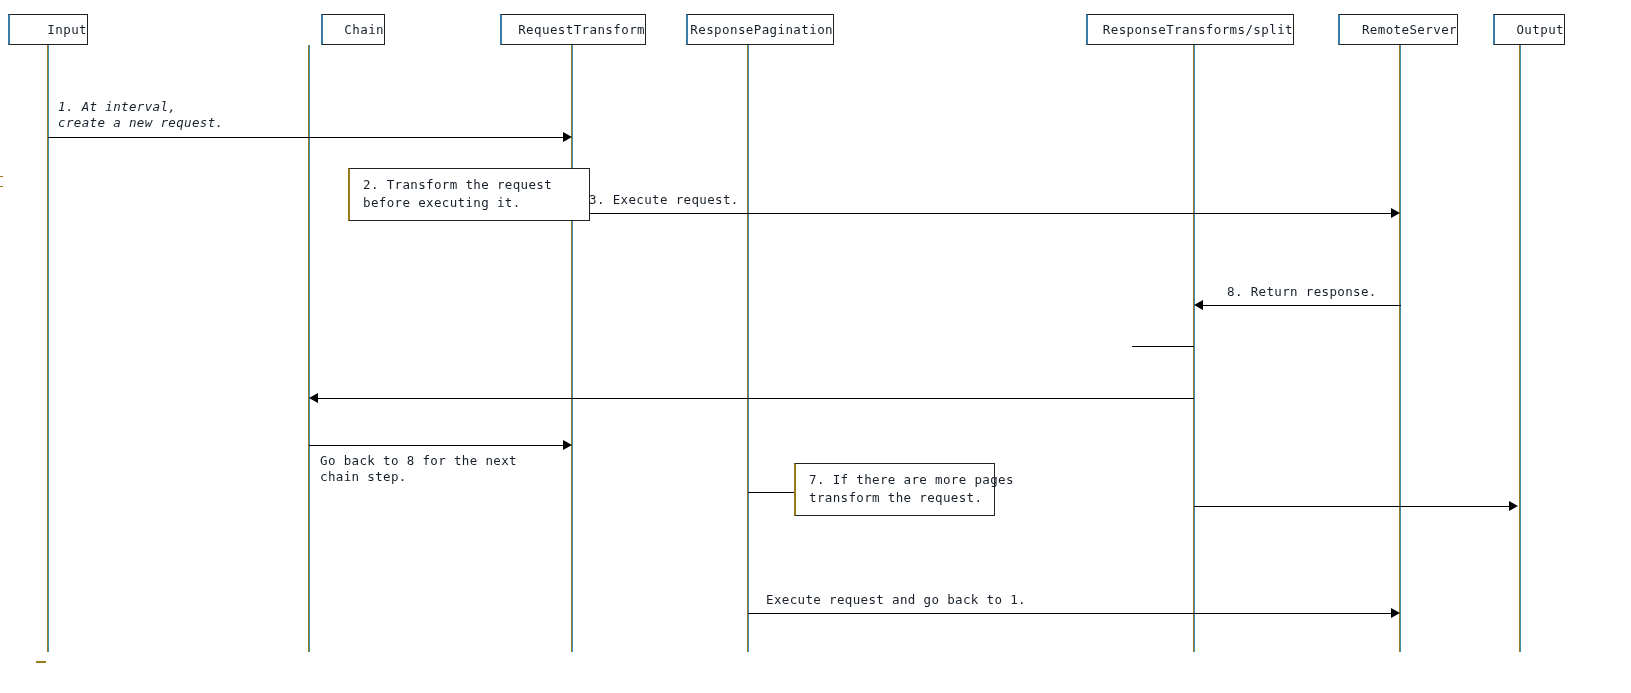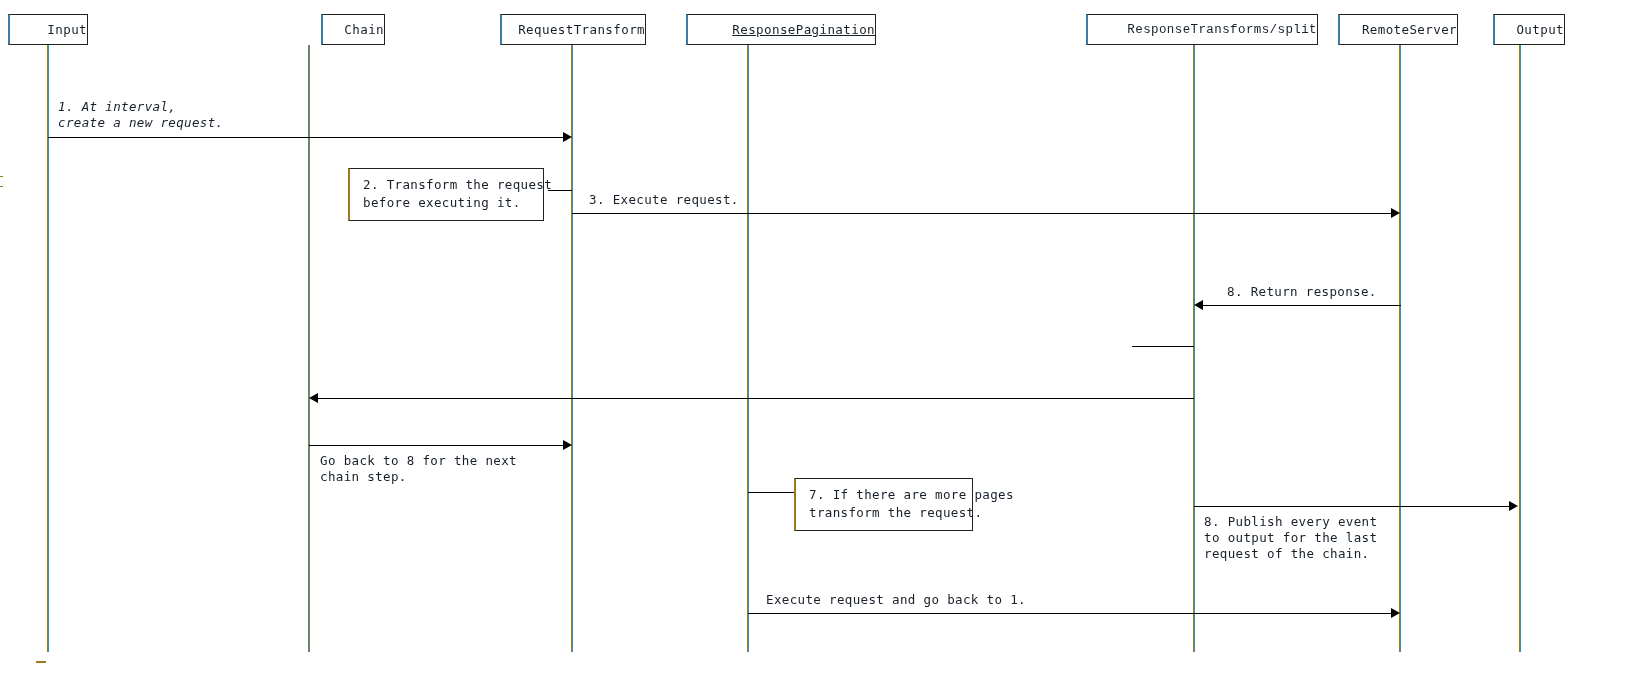--- a/index.html
+++ b/index.html
@@ -113,40 +113,40 @@
 
   <div class="participant" style="left:8px;top:14px;width:80px;">
     <span>Input</span>
   </div>
   <div class="participant" style="left:277px;top:14px;width:64px;margin-left:44px;">
     <span>Chain</span>
   </div>
   <div class="participant" style="left:500px;top:14px;width:146px;">
     <span>RequestTransform</span>
   </div>
-  <div class="participant" style="left:686px;top:14px;width:190px;text-decoration:underline;">
+  <div class="participant" style="left:686px;top:14px;width:148px;">
     <span>ResponsePagination</span>
   </div>
-  <div class="participant" style="left:1086px;top:14px;width:232px;font-family:Liberation Mono, monospace;">
+  <div class="participant" style="left:1086px;top:14px;width:208px;">
     <span>ResponseTransforms/split</span>
   </div>
   <div class="participant" style="left:1338px;top:14px;width:120px;">
     <span>RemoteServer</span>
   </div>
   <div class="participant" style="left:1484px;top:14px;width:72px;margin-left:9px;">
     <span>Output</span>
   </div>
 
   <div class="label" style="left:58px;top:99px;font-style:italic;">1. At interval,
 create a new request.</div>
   <div class="msg" style="left:48px;top:137px;width:515px;"></div>
   <div class="arrowhead right" style="left:563px;top:132px;"></div>
 
   <div class="note-connector" style="left:548px;top:190px;width:24px;"></div>
-  <div class="note" style="left:348px;top:168px;width:196px;">2. Transform the request
+  <div class="note" style="left:348px;top:168px;width:242px;">2. Transform the request
 before executing it.</div>
 
   <div class="label" style="left:589px;top:192px;">3. Execute request.</div>
   <div class="msg" style="left:572px;top:213px;width:819px;"></div>
   <div class="arrowhead right" style="left:1391px;top:208px;"></div>
 
   <div class="label" style="left:1227px;top:284px;">8. Return response.</div>
   <div class="msg" style="left:1203px;top:305px;width:198px;"></div>
   <div class="arrowhead left" style="left:1194px;top:300px;"></div>
 
@@ -154,26 +154,23 @@
 
   <div class="msg" style="left:318px;top:398px;width:876px;"></div>
   <div class="arrowhead left" style="left:309px;top:393px;"></div>
 
   <div class="msg" style="left:309px;top:445px;width:254px;"></div>
   <div class="arrowhead right" style="left:563px;top:440px;"></div>
   <div class="label" style="left:320px;top:453px;">Go back to 8 for the next
 chain step.</div>
 
   <div class="note-connector" style="left:748px;top:492px;width:48px;"></div>
-  <div class="note" style="left:794px;top:478px;width:179px;">7. If there are more pages
+  <div class="note" style="left:794px;top:463px;width:201px;">7. If there are more pages
 transform the request.</div>
 
   <div class="msg" style="left:1194px;top:506px;width:315px;"></div>
   <div class="arrowhead right" style="left:1509px;top:501px;"></div>
-  <div class="label" style="left:1204px;top:514px;">8. Publish every event
-to output for the last
-request of the chain.</div>
 
   <div class="label" style="left:766px;top:592px;">Execute request and go back to 1.</div>
   <div class="msg" style="left:748px;top:613px;width:643px;"></div>
   <div class="arrowhead right" style="left:1391px;top:608px;"></div>
 
 </div>
 
 </body></html>

